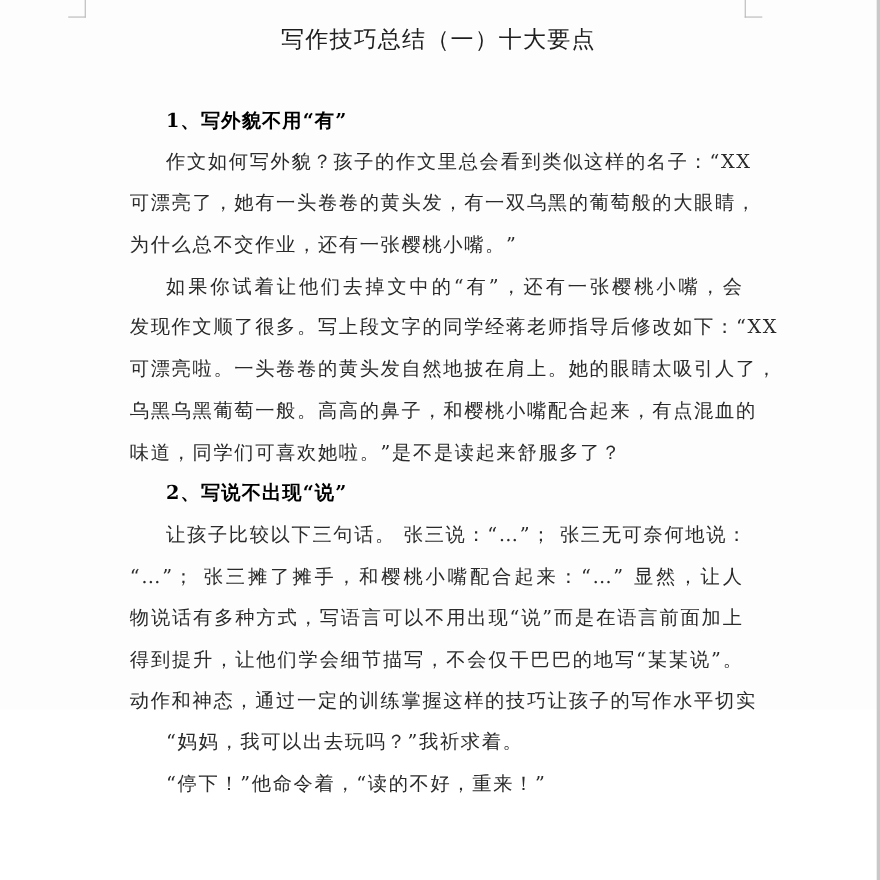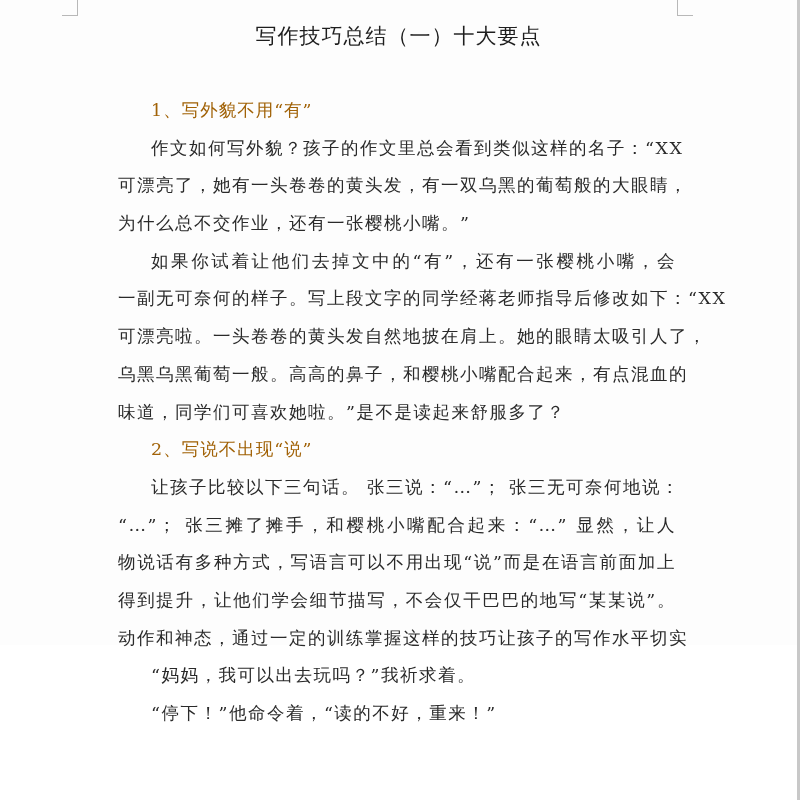--- a/index.html
+++ b/index.html
@@ -64,42 +64,42 @@
   }
   .line {
     height: 37.7px;
     line-height: 37.7px;
     font-size: 17.5px;
     white-space: nowrap;
     letter-spacing: 1.5px;
   }
   .indent { padding-left: 33px; }
   .heading {
-    font-weight: normal;
-    color: #a16207;
+    font-weight: bold;
+    color: #000000;
     letter-spacing: 1px;
   }
   .just { text-align: justify; text-align-last: justify; }
 </style>
 </head>
 <body>
 
 <div class="page">
   <div class="corner-mark corner-tl"></div>
   <div class="corner-mark corner-tr"></div>
 
   <div class="title">写作技巧总结（一）十大要点</div>
 
   <div class="content">
     <div class="line indent heading">1、写外貌不用“有”</div>
     <div class="line indent just">作文如何写外貌？孩子的作文里总会看到类似这样的名子：“XX</div>
     <div class="line just">可漂亮了，她有一头卷卷的黄头发，有一双乌黑的葡萄般的大眼睛，</div>
     <div class="line">为什么总不交作业，还有一张樱桃小嘴。”</div>
     <div class="line indent just">如果你试着让他们去掉文中的“有”，还有一张樱桃小嘴，会</div>
-    <div class="line just">一副无可奈何的样子。写上段文字的同学经蒋老师指导后修改如下：“XX</div>
+    <div class="line just">发现作文顺了很多。写上段文字的同学经蒋老师指导后修改如下：“XX</div>
     <div class="line just">可漂亮啦。一头卷卷的黄头发自然地披在肩上。她的眼睛太吸引人了，</div>
     <div class="line just">乌黑乌黑葡萄一般。高高的鼻子，和樱桃小嘴配合起来，有点混血的</div>
     <div class="line">味道，同学们可喜欢她啦。”是不是读起来舒服多了？</div>
 
     <div class="line indent heading">2、写说不出现“说”</div>
     <div class="line indent just">让孩子比较以下三句话。 张三说：“…”；  张三无可奈何地说：</div>
     <div class="line just">“…”；  张三摊了摊手，和樱桃小嘴配合起来：“…”  显然，让人</div>
     <div class="line just">物说话有多种方式，写语言可以不用出现“说”而是在语言前面加上</div>
     <div class="line just">得到提升，让他们学会细节描写，不会仅干巴巴的地写“某某说”。</div>
     <div class="line just">动作和神态，通过一定的训练掌握这样的技巧让孩子的写作水平切实</div>

